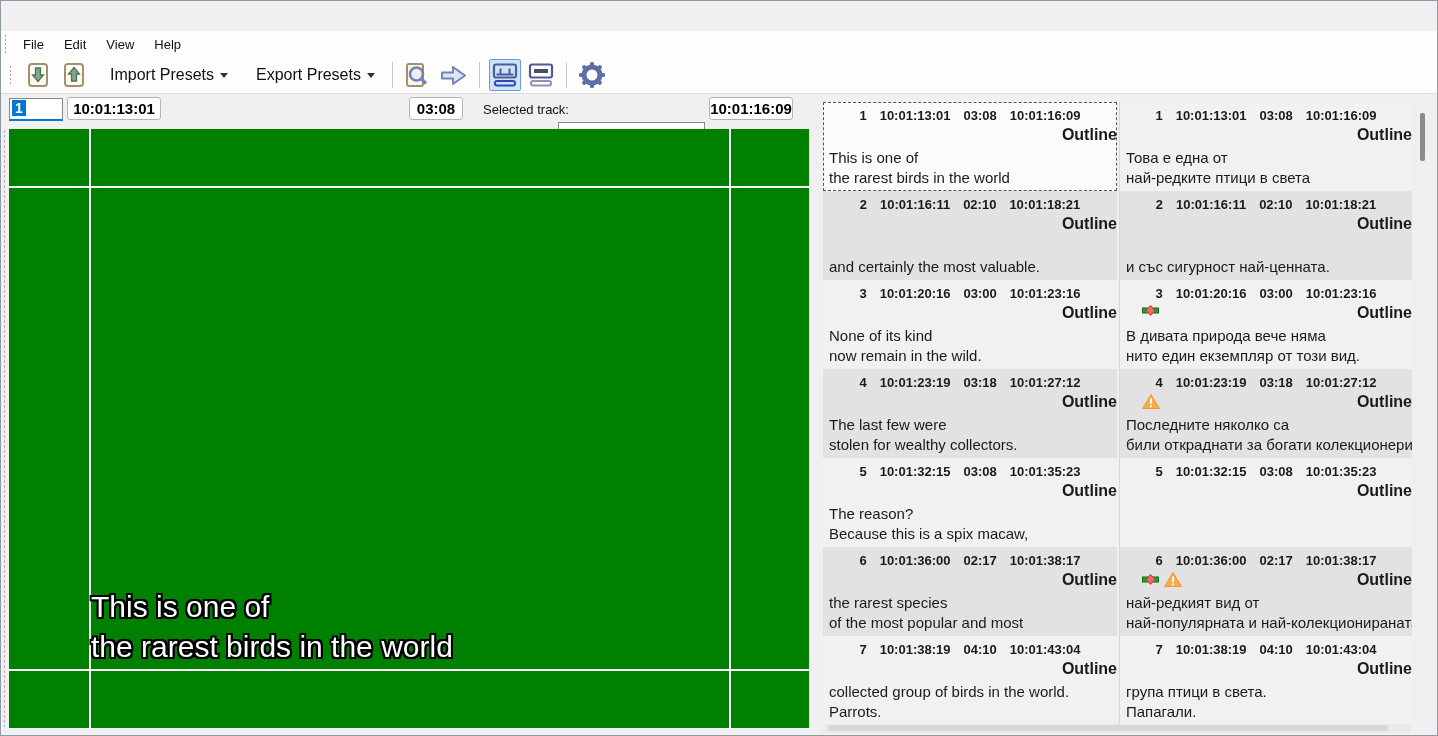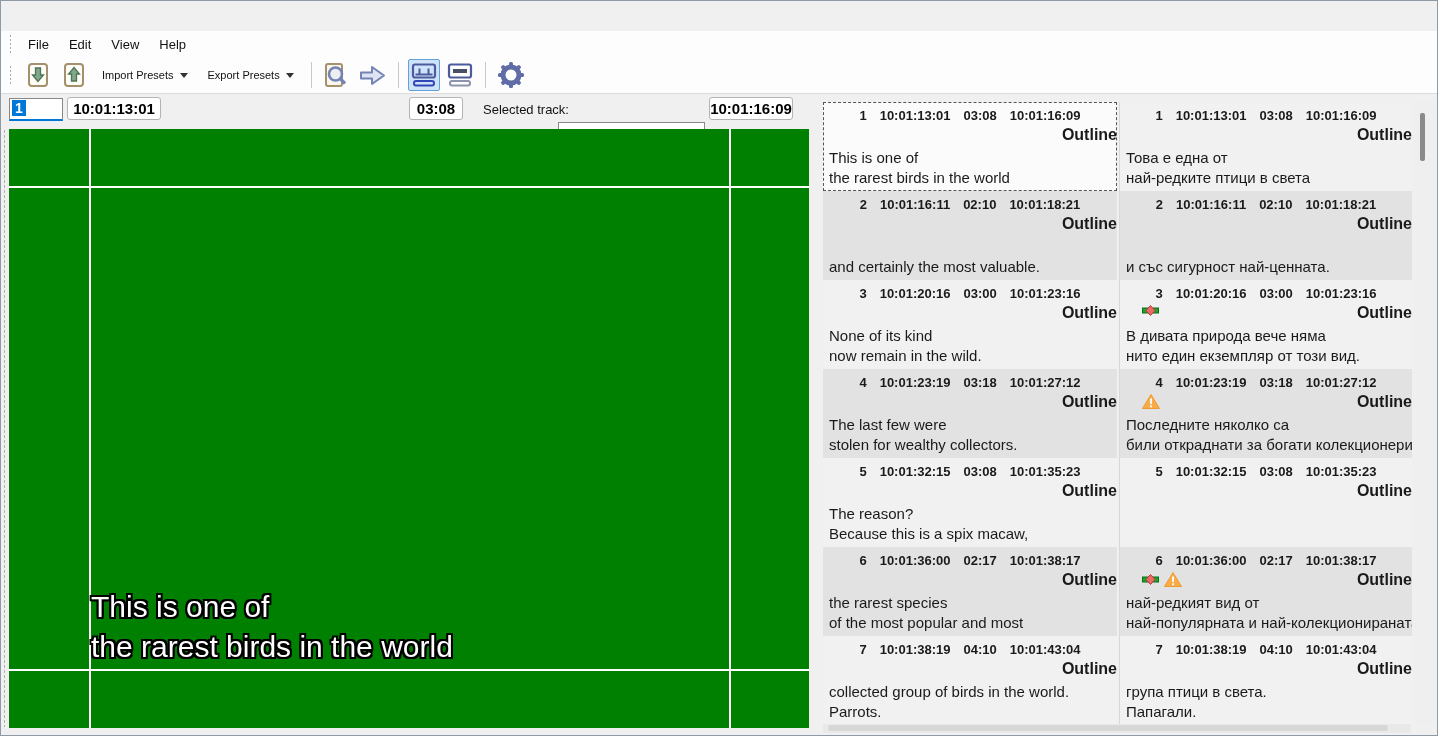--- a/index.html
+++ b/index.html
@@ -12,29 +12,29 @@
   .app-title{position:absolute;left:42px;top:7px;font-size:13px;color:#111;}
   .doc-tab{position:absolute;left:134px;top:3px;height:25px;padding:5px 14px;background:#e4e4e4;
     display:flex;align-items:center;font-size:13px;color:#111;}
   .win-btn{position:absolute;top:0;width:46px;height:30px;display:flex;align-items:center;justify-content:center;}
   .glyph-min{width:11px;height:1px;background:#222;}
   .glyph-max{width:10px;height:10px;border:1px solid #222;box-sizing:border-box;}
   .glyph-close{position:relative;width:12px;height:12px;}
   .glyph-close::before,.glyph-close::after{content:"";position:absolute;left:-1px;top:5px;width:14px;height:1.4px;background:#222;}
   .glyph-close::before{transform:rotate(45deg);} .glyph-close::after{transform:rotate(-45deg);}
   
-  .menubar{position:absolute;left:0;top:30px;width:100%;height:26px;background:#fdfdfd;display:flex;align-items:center;padding-left:8px;box-sizing:border-box;}
+  .menubar{position:absolute;left:0;top:30px;width:100%;height:26px;background:#fdfdfd;display:flex;align-items:center;padding-left:3px;box-sizing:border-box;}
   .grip{width:3px;height:20px;margin-right:6px;background-image:radial-gradient(#a8a8a8 40%,transparent 42%);background-size:3px 4px;}
   .menu-item{padding:0 10px;font-size:13px;color:#111;}
   
   .toolbar{position:absolute;left:0;top:56px;width:100%;height:37px;background:#fdfdfd;border-bottom:1px solid #dcdcdc;
     display:flex;align-items:center;padding-left:8px;box-sizing:border-box;gap:4px;}
   .tb-btn{height:30px;min-width:30px;display:flex;align-items:center;justify-content:center;border:1px solid transparent;border-radius:2px;}
   .tb-btn.active{background:#cfe3f8;border:1px solid #66a0d8;}
-  .tb-text-btn{display:flex;align-items:center;gap:6px;font-size:11px;color:#111;padding:0 8px;height:30px;}
+  .tb-text-btn{display:flex;align-items:center;gap:6px;font-size:16px;color:#111;padding:0 8px;height:30px;margin-left:8px;}
   .caret{width:0;height:0;border-left:4px solid transparent;border-right:4px solid transparent;border-top:5px solid #333;}
   .tb-sep{width:1px;height:26px;background:#c9c9c9;margin:0 5px;}
   
   .ctl{position:absolute;box-sizing:border-box;font-size:15px;}
   .num-input{left:8px;top:97px;width:54px;height:23px;background:#fff;border:1px solid #888;border-bottom:2px solid #0078d7;padding:1px 2px;font-weight:bold;font-size:14px;}
   .num-input .sel{background:#0078d7;color:#fff;padding:0 3px;}
   .tc-field{height:23px;background:#fff;border:1px solid #b4b4b4;border-radius:3px;display:flex;align-items:center;justify-content:center;font-weight:bold;color:#000;}
   .track-label{left:482px;top:101px;font-size:13px;color:#111;position:absolute;}
   .track-select{position:absolute;left:557px;top:97px;width:147px;height:22px;background:#fff;border:1px solid #8a8a8a;box-sizing:border-box;
     display:flex;align-items:center;font-size:13px;padding-left:5px;color:#111;margin-top:24px;}

